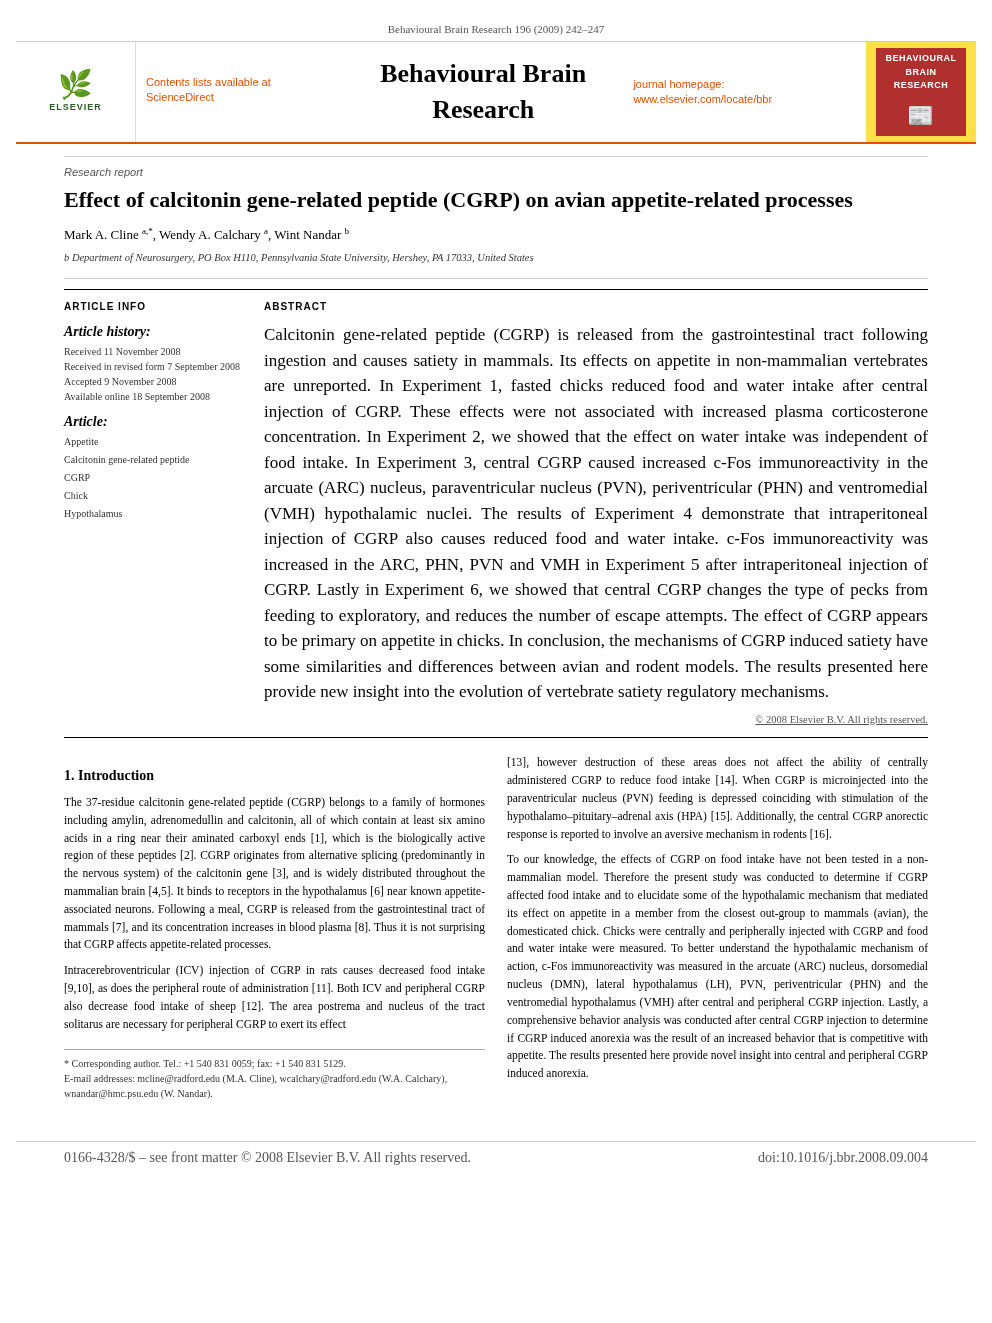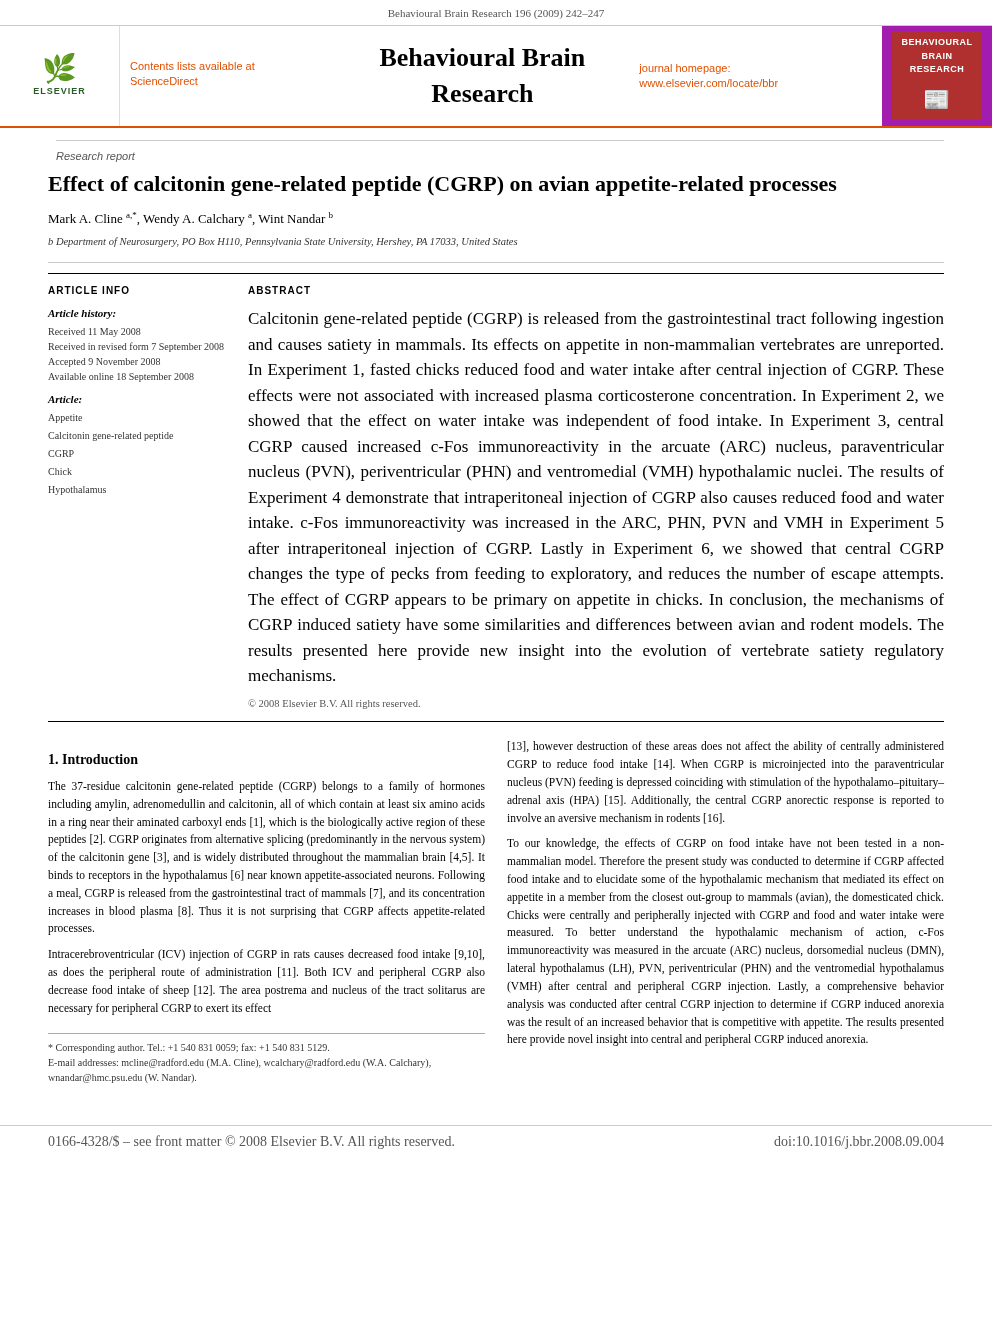--- a/index.html
+++ b/index.html
@@ -7,21 +7,21 @@
       font-family: 'Times New Roman', Times, serif;
       background: #fff;
       color: #000;
       width: 992px;
       min-height: 1323px;
       font-size: 13px;
       line-height: 1.4;
     }
     .page-wrapper {
       width: 992px;
-      padding: 0;
+      padding: 16px;
       background: #fff;
     }
     
     .top-bar {
       text-align: center;
       font-size: 11px;
       color: #555;
       padding: 6px 0 4px 0;
       border-bottom: 1px solid #ccc;
       margin-bottom: 0;
@@ -91,21 +91,21 @@
     .journal-homepage {
       font-size: 11px;
       color: #555;
       font-family: Arial, sans-serif;
     }
     .journal-homepage span {
       color: #e05000;
     }
     .journal-right {
       width: 110px;
-      background: #a21caf;
+      background: #fde047;
       display: flex;
       flex-direction: column;
       align-items: center;
       justify-content: center;
       padding: 6px;
     }
     .journal-cover-box {
       background: #b03030;
       color: #fff;
       font-size: 8px;
@@ -127,21 +127,20 @@
       padding: 12px 48px 24px 48px;
     }
     .section-label {
       font-size: 11px;
       font-style: italic;
       color: #555;
       margin-bottom: 6px;
       font-family: Arial, sans-serif;
       border-top: 1px solid #ccc;
       padding-top: 8px;
-      margin-left: 8px;
     }
     .article-title {
       font-size: 22px;
       font-weight: bold;
       color: #000;
       margin-bottom: 10px;
       line-height: 1.3;
     }
     .authors-line {
       font-size: 13px;
@@ -175,21 +174,21 @@
     .info-section-title {
       font-size: 10px;
       font-weight: bold;
       font-family: Arial, sans-serif;
       text-transform: uppercase;
       letter-spacing: 1px;
       margin-bottom: 8px;
       color: #000;
     }
     .info-label {
-      font-size: 11px;
+      font-size: 14px;
       font-style: italic;
       font-weight: bold;
       color: #000;
       margin-bottom: 2px;
       margin-top: 8px;
     }
     .info-value {
       font-size: 10px;
       color: #333;
       line-height: 1.5;
@@ -200,23 +199,24 @@
       line-height: 1.8;
     }
     .abstract-text {
       font-size: 17px;
       line-height: 1.5;
       text-align: justify;
       color: #000;
     }
     .copyright-line {
       font-size: 10.5px;
-      text-align: left;
+      text-align: right;
       color: #555;
       margin-top: 8px;
+      text-decoration: underline;
     }
     
     .main-two-col {
       display: flex;
       gap: 22px;
       margin-top: 16px;
     }
     .main-col {
       flex: 1;
     }
@@ -310,21 +310,21 @@
     </div>
 
     <hr class="divider-line">
 
     <div class="two-col">
       <div class="col-left">
         <div class="info-section-title">ARTICLE INFO</div>
 
         <div class="info-label">Article history:</div>
         <div class="info-value">
-          <div>Received 11 May 2008</div>
+          <div>Received 11 November 2008</div>
           <div>Received in revised form 7 September 2008</div>
           <div>Accepted 9 November 2008</div>
           <div>Available online 18 September 2008</div>
         </div>
 
         <div class="info-label">Article:</div>
         <div class="keywords-list">
           <div>Appetite</div>
           <div>Calcitonin gene-related peptide</div>
           <div>CGRP</div>

